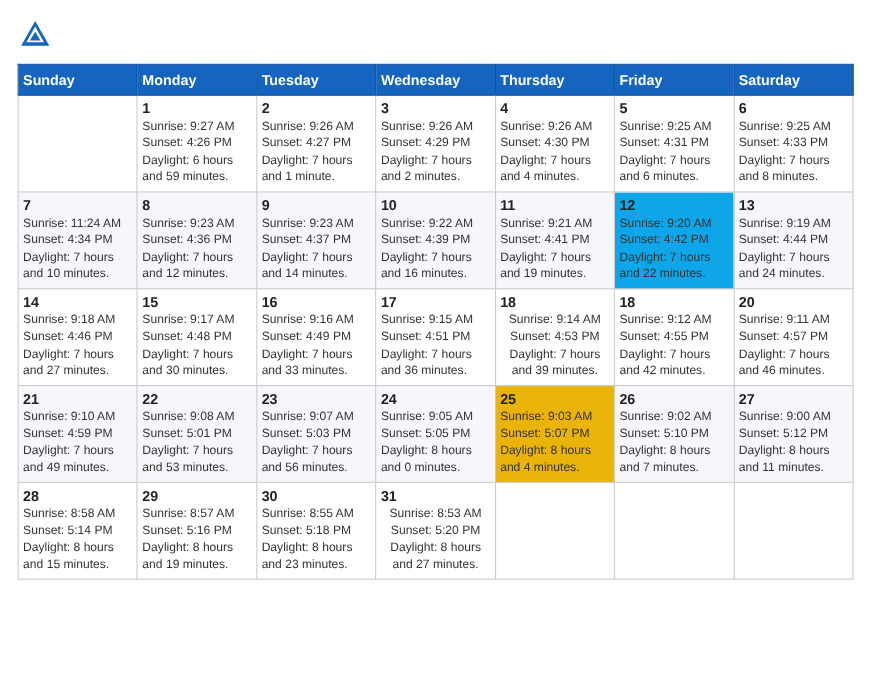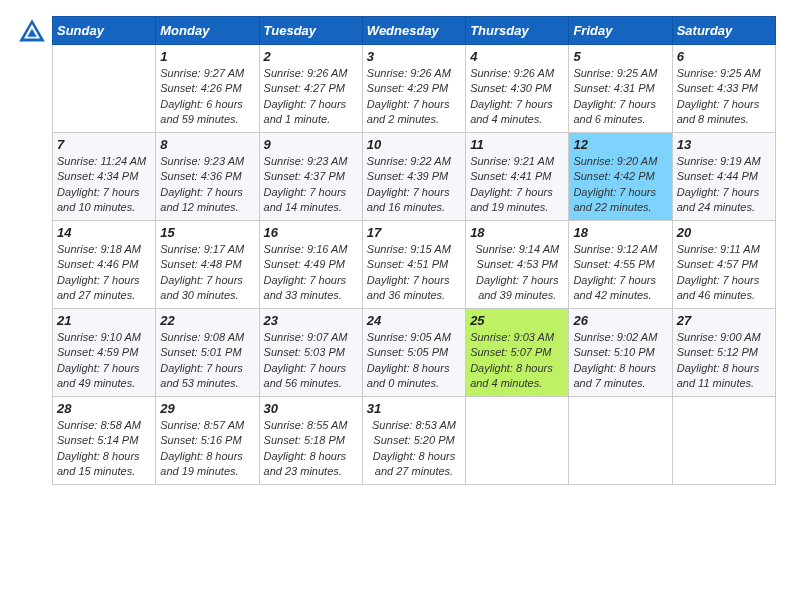--- a/index.html
+++ b/index.html
@@ -8,22 +8,21 @@
       background: #fff;
       width: 792px;
       height: 612px;
       overflow: hidden;
     }
     .page {
       width: 792px;
       height: 484px;
       padding: 16px;
       display: flex;
-      flex-direction: row;
-      font-style: italic;
+      flex-direction: column;
     }
     .header {
       display: flex;
       justify-content: space-between;
       align-items: flex-start;
       margin-bottom: 10px;
     }
     .logo {
       display: flex;
       align-items: center;
@@ -207,21 +206,21 @@
 Daylight: 7 hours
 and 16 minutes.</div>
           </td>
           <td style="background: rgb(245, 247, 250);">
             <div class="day-num">11</div>
             <div class="day-info" style="white-space: pre-line;">Sunrise: 9:21 AM
 Sunset: 4:41 PM
 Daylight: 7 hours
 and 19 minutes.</div>
           </td>
-          <td style="background: #7dd3fc;">
+          <td style="background: #0ea5e9;">
             <div class="day-num">12</div>
             <div class="day-info" style="white-space: pre-line;">Sunrise: 9:20 AM
 Sunset: 4:42 PM
 Daylight: 7 hours
 and 22 minutes.</div>
           </td>
           <td style="background: rgb(245, 247, 250);">
             <div class="day-num">13</div>
             <div class="day-info" style="white-space: pre-line;">Sunrise: 9:19 AM
 Sunset: 4:44 PM
@@ -302,21 +301,21 @@
 Daylight: 7 hours
 and 56 minutes.</div>
           </td>
           <td style="background: rgb(245, 247, 250);">
             <div class="day-num">24</div>
             <div class="day-info" style="white-space: pre-line;">Sunrise: 9:05 AM
 Sunset: 5:05 PM
 Daylight: 8 hours
 and 0 minutes.</div>
           </td>
-          <td style="background: #bef264;">
+          <td style="background: #eab308;">
             <div class="day-num">25</div>
             <div class="day-info" style="white-space: pre-line;">Sunrise: 9:03 AM
 Sunset: 5:07 PM
 Daylight: 8 hours
 and 4 minutes.</div>
           </td>
           <td style="background: rgb(245, 247, 250);">
             <div class="day-num">26</div>
             <div class="day-info" style="white-space: pre-line;">Sunrise: 9:02 AM
 Sunset: 5:10 PM

